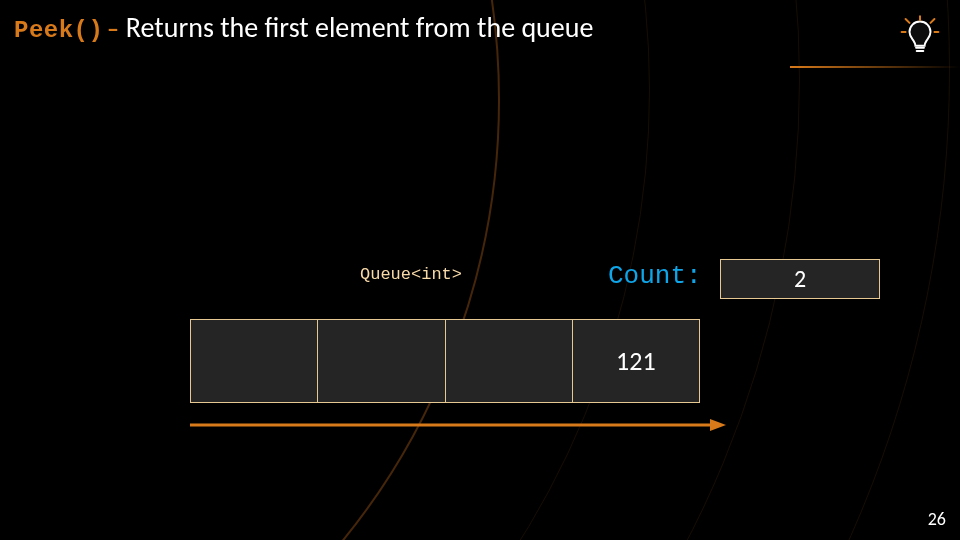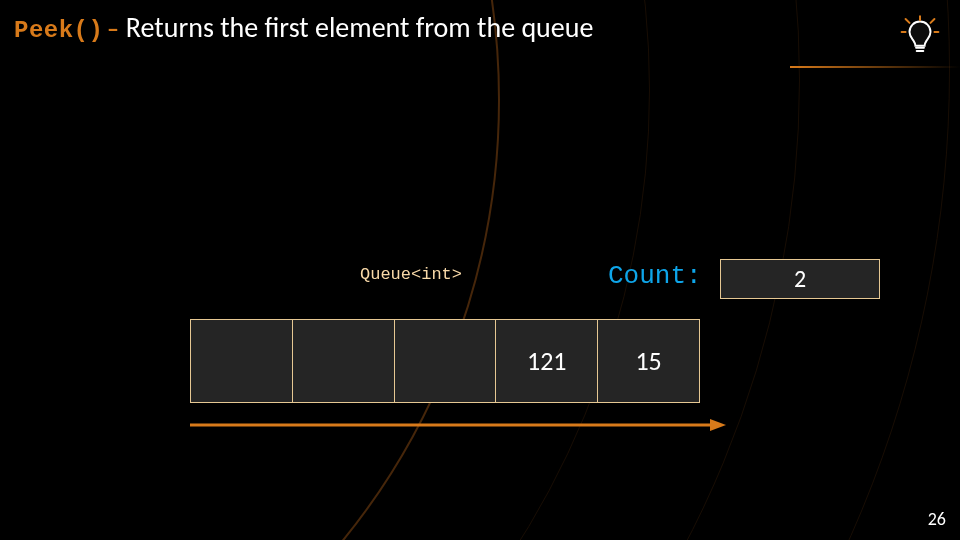--- a/index.html
+++ b/index.html
@@ -174,21 +174,20 @@
   <div class="queue-label">Queue&lt;int&gt;</div>
 
   <div class="count-label">Count:</div>
   <div class="count-box">2</div>
 
   <div class="queue-container">
     <div class="queue-cell"></div>
     <div class="queue-cell"></div>
     <div class="queue-cell"></div>
     <div class="queue-cell">121</div>
-    <div class="queue-cell">15</div>
   </div>
 
   <div class="arrow-wrap">
     <svg width="540" height="20">
       <line x1="0" y1="10" x2="520" y2="10" stroke="#d87a1a" stroke-width="3"></line>
       <polygon points="520,4 536,10 520,16" fill="#d87a1a"></polygon>
     </svg>
   </div>
 
 </div>

